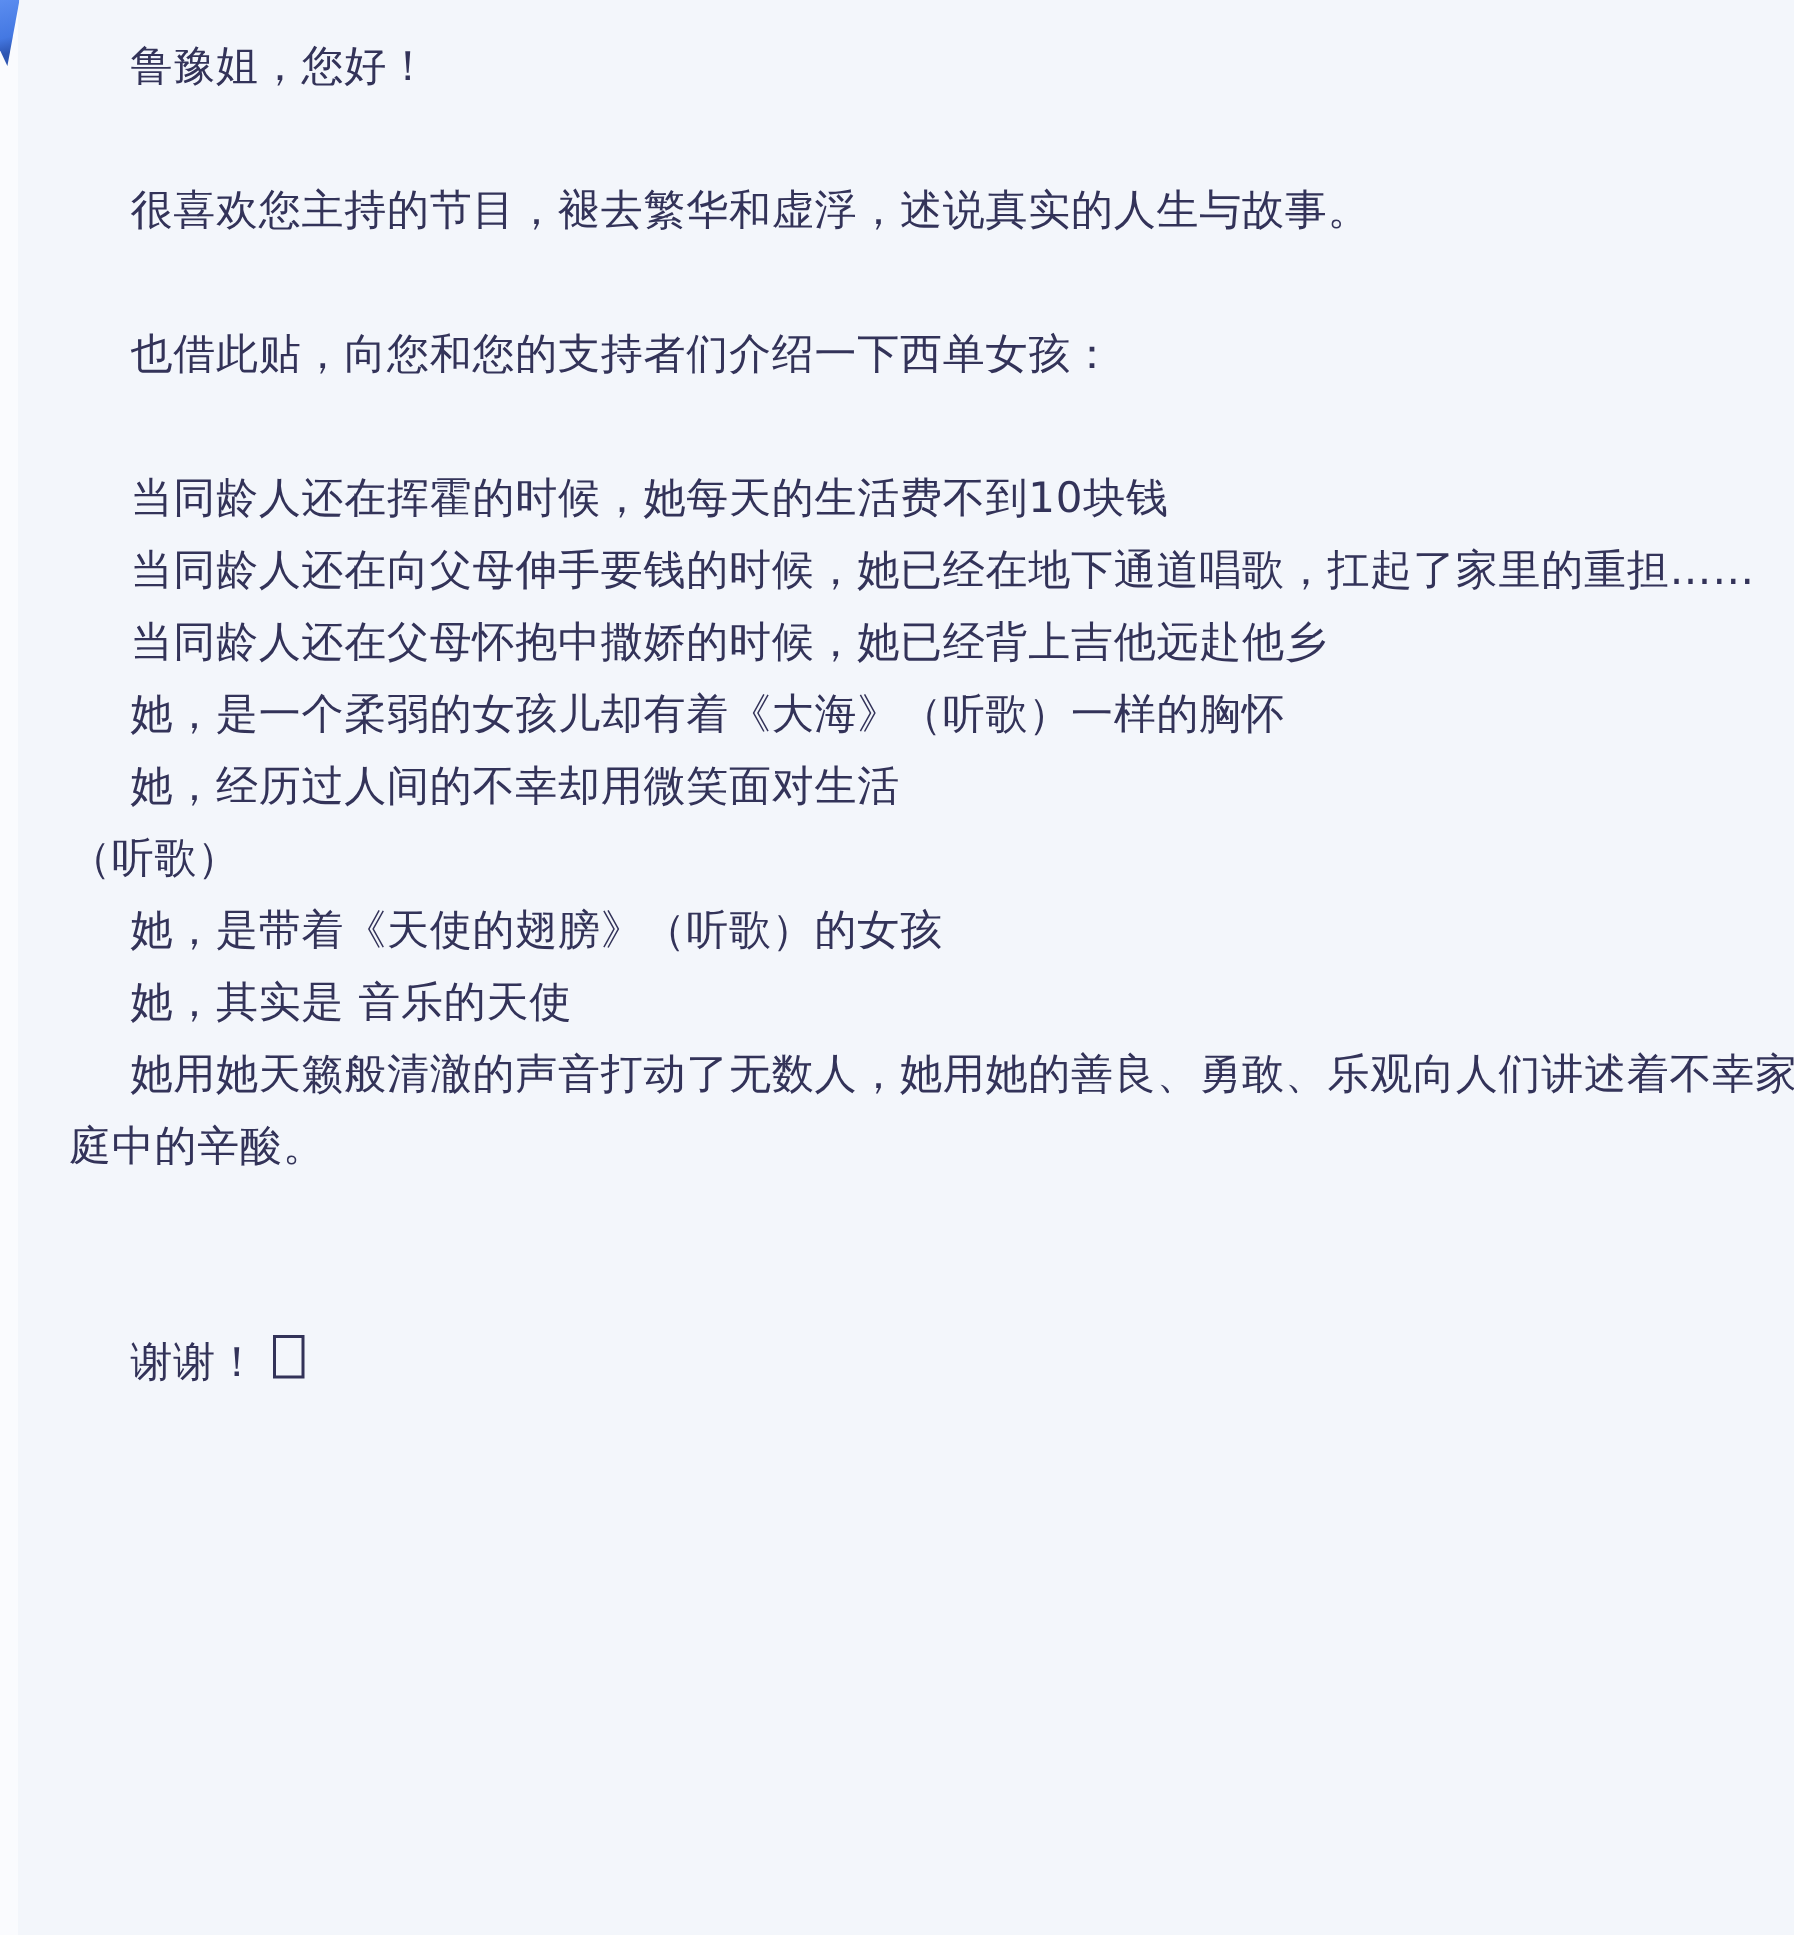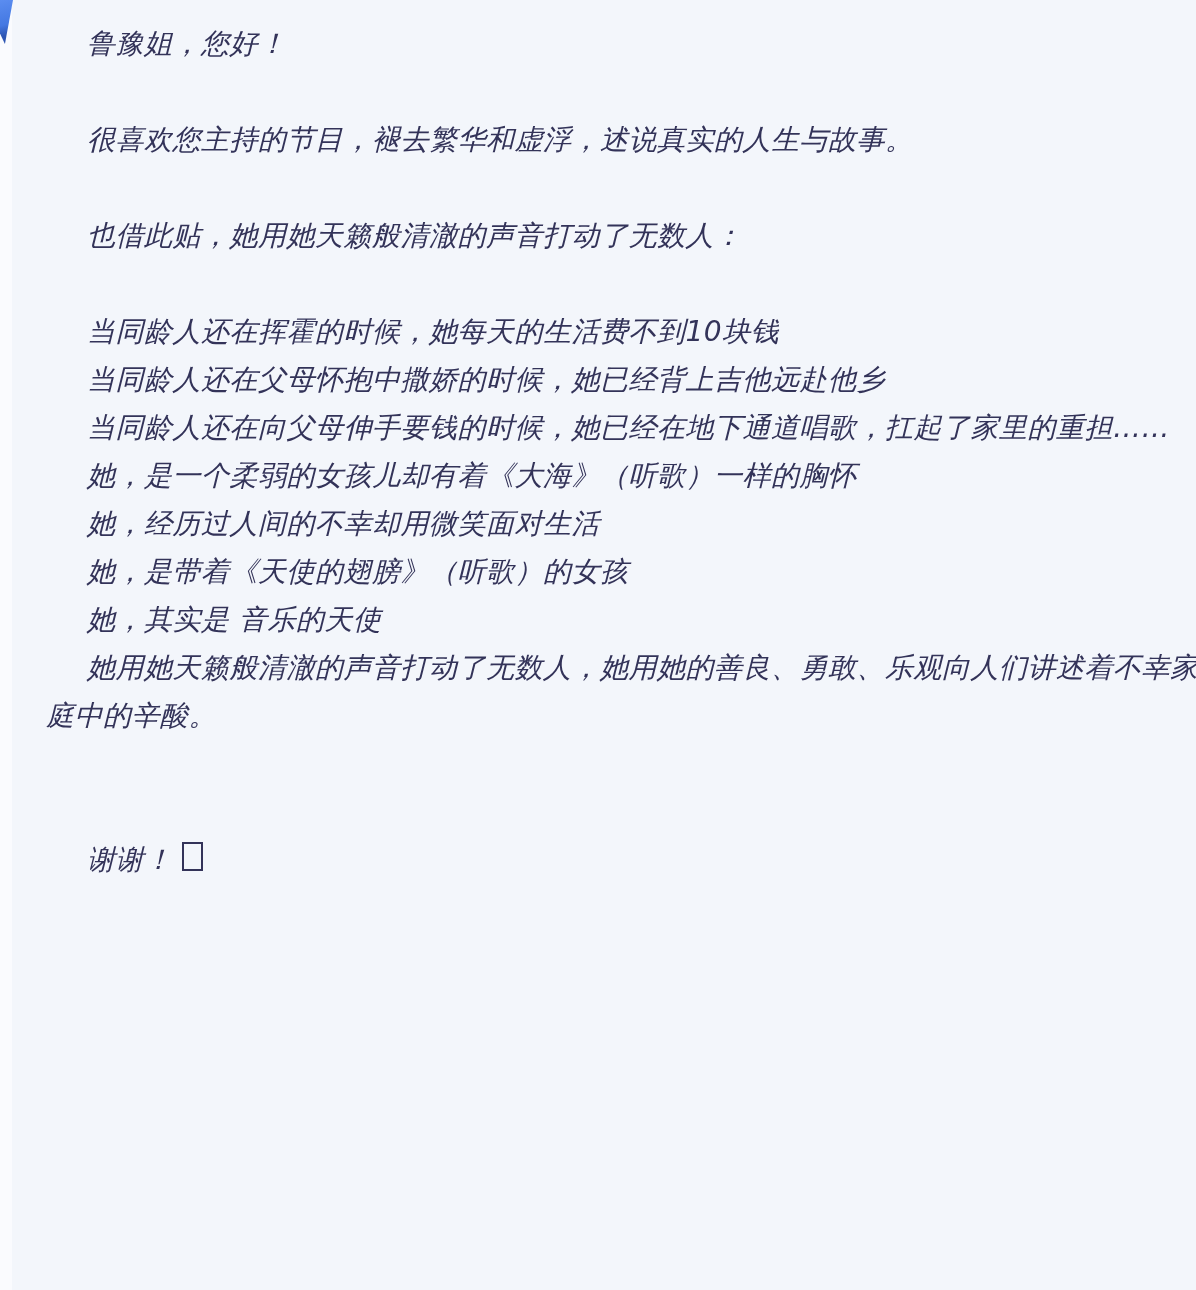--- a/index.html
+++ b/index.html
@@ -44,32 +44,33 @@
     border: 2px solid currentColor;
     margin-left: 9px;
     vertical-align: -2px;
   }
 </style>
 </head>
 <body>
 
 <div class="ribbon"></div>
 
-<main class="post" style="color: rgb(51, 51, 89); font-style: italic;">
+<main class="post" style="color: rgb(51, 51, 89);">
     <div class="line indent">鲁豫姐，您好！</div>
     <div class="line"></div>
     <div class="line indent">很喜欢您主持的节目，褪去繁华和虚浮，述说真实的人生与故事。</div>
     <div class="line"></div>
-    <div class="line indent">也借此贴，她用她天籁般清澈的声音打动了无数人：</div>
+    <div class="line indent">也借此贴，向您和您的支持者们介绍一下西单女孩：</div>
     <div class="line"></div>
     <div class="line indent">当同龄人还在挥霍的时候，她每天的生活费不到10块钱</div>
+    <div class="line indent">当同龄人还在向父母伸手要钱的时候，她已经在地下通道唱歌，扛起了家里的重担……</div>
     <div class="line indent">当同龄人还在父母怀抱中撒娇的时候，她已经背上吉他远赴他乡</div>
-    <div class="line indent">当同龄人还在向父母伸手要钱的时候，她已经在地下通道唱歌，扛起了家里的重担……</div>
     <div class="line indent">她，是一个柔弱的女孩儿却有着《大海》（听歌）一样的胸怀</div>
     <div class="line indent">她，经历过人间的不幸却用微笑面对生活</div>
+    <div class="line">（听歌）</div>
     <div class="line indent">她，是带着《天使的翅膀》（听歌）的女孩</div>
     <div class="line indent">她，其实是 音乐的天使</div>
     <div class="line indent">她用她天籁般清澈的声音打动了无数人，她用她的善良、勇敢、乐观向人们讲述着不幸家</div>
     <div class="line">庭中的辛酸。</div>
     <div class="line"></div>
     <div class="line"></div>
     <div class="line indent">谢谢！<span class="tofu"></span></div>
   </main>
 
 </body></html>

